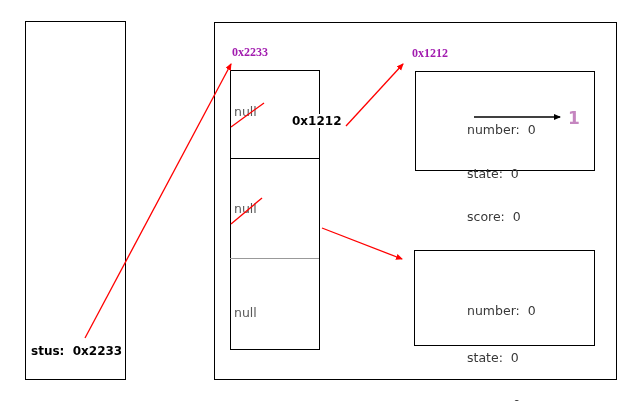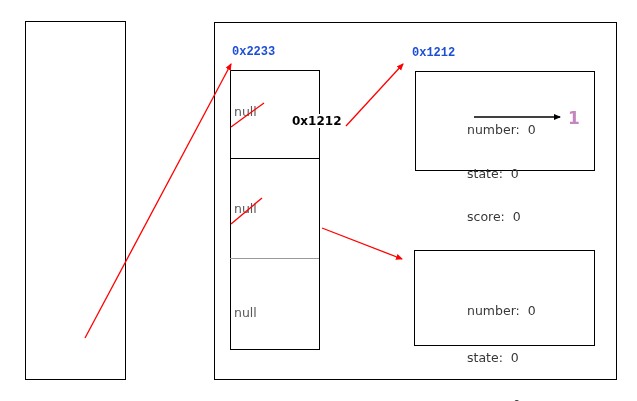--- a/index.html
+++ b/index.html
@@ -2,22 +2,22 @@
 <html style="--red: #ff0000; --null-gray: #595959; --field-color: #383838; --purple: #c586c0; --divider-gray: #999999;"><head>
 <meta charset="utf-8">
 <style>
   html,body{margin:0;padding:0;background:#fff;}
   .canvas{
     position:relative;width:637px;height:401px;background:#ffffff;
     font-family:"DejaVu Sans","Liberation Sans",sans-serif;overflow:hidden;
   }
   .box{position:absolute;border:1.5px solid #000;background:#fff;box-sizing:border-box;}
   .addr-label{
-    position:absolute;font-weight:bold;font-size:12px;color:#1d4ed8;
-    font-family:Liberation Mono, monospace;white-space:pre;z-index:4;
+    position:absolute;font-weight:bold;font-size:12px;color:#a21caf;
+    font-family:Liberation Serif, serif;white-space:pre;z-index:4;
   }
   .mono-label{
     position:absolute;font-weight:bold;font-size:12px;color:#000;
     font-family:"DejaVu Sans",sans-serif;white-space:pre;z-index:4;
   }
   .null-text{
     position:absolute;font-size:12.5px;color:var(--null-gray);z-index:3;white-space:pre;
   }
   .divider{position:absolute;height:0;z-index:2;}
   .divider.black{border-top:1.5px solid #000;}
@@ -35,20 +35,21 @@
   }
   .overlay{position:absolute;left:0;top:0;width:637px;height:401px;z-index:5;pointer-events:none;}
   .mid-ptr-label{background:#fff;padding:0 1px;}
 </style>
 </head>
 <body>
 
 <div class="canvas">
 
   <div class="box" style="left:25px;top:21px;width:101px;height:359px;"></div>
+  <div class="mono-label" style="left:31px;top:344px;">stus:  0x2233</div>
 
   <div class="box" style="left:214px;top:22px;width:403px;height:358px;"></div>
 
   <div class="box" style="left:230px;top:70px;width:90px;height:280px;z-index:2;"></div>
   <div class="divider black" style="left:230px;top:158px;width:90px;"></div>
   <div class="divider gray" style="left:230px;top:258px;width:89px;"></div>
 
   <div class="addr-label" style="left:232px;top:45px;">0x2233</div>
 
   <div class="null-text" style="left:234px;top:104px;">null</div>

